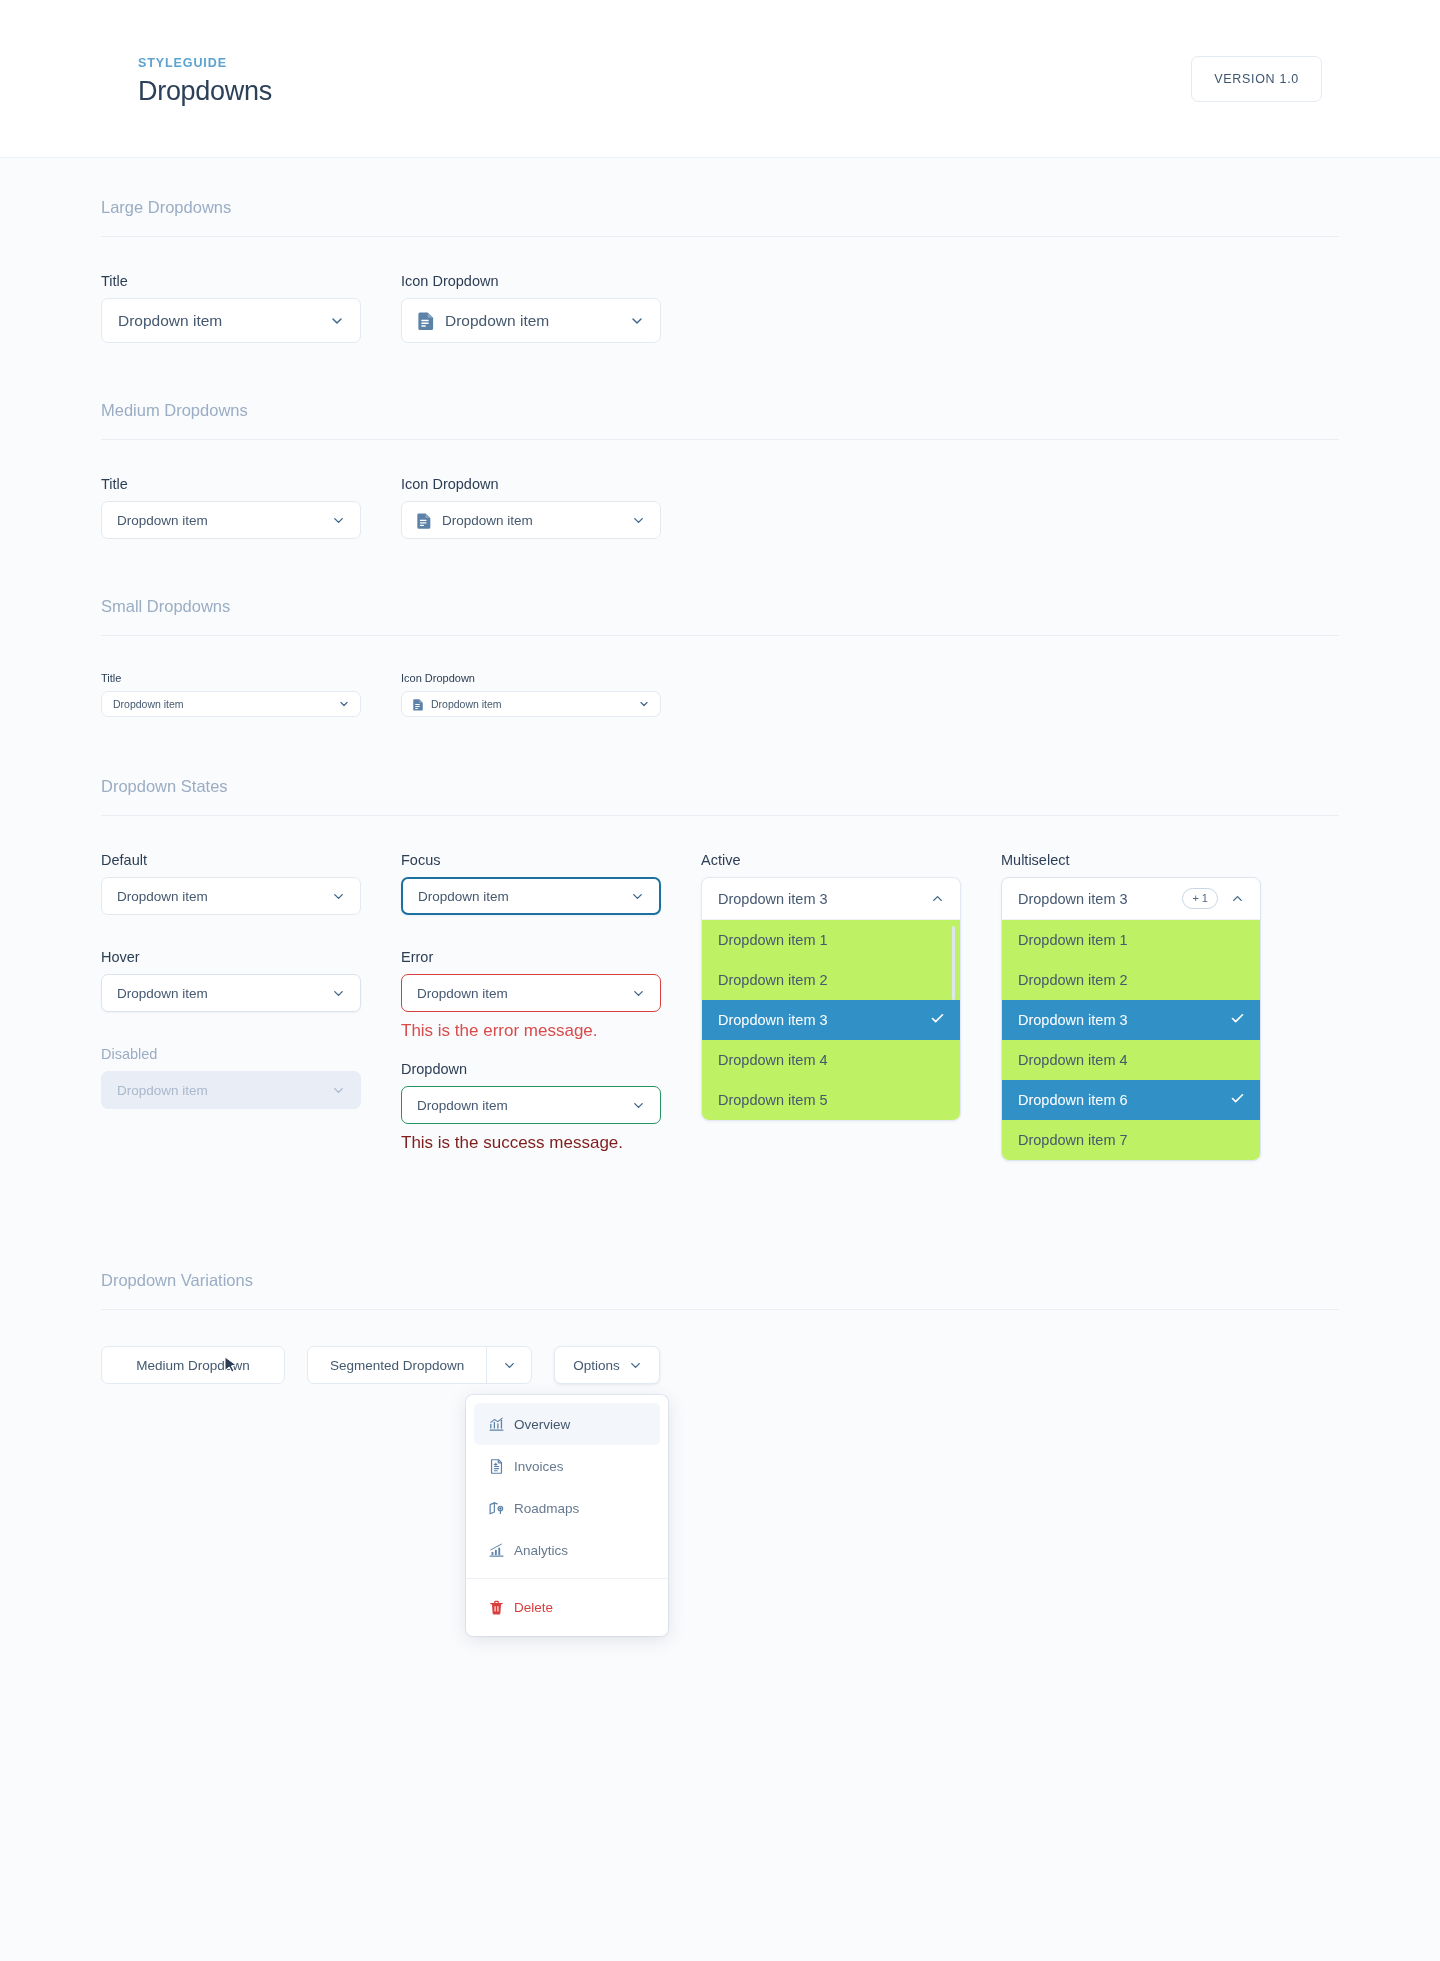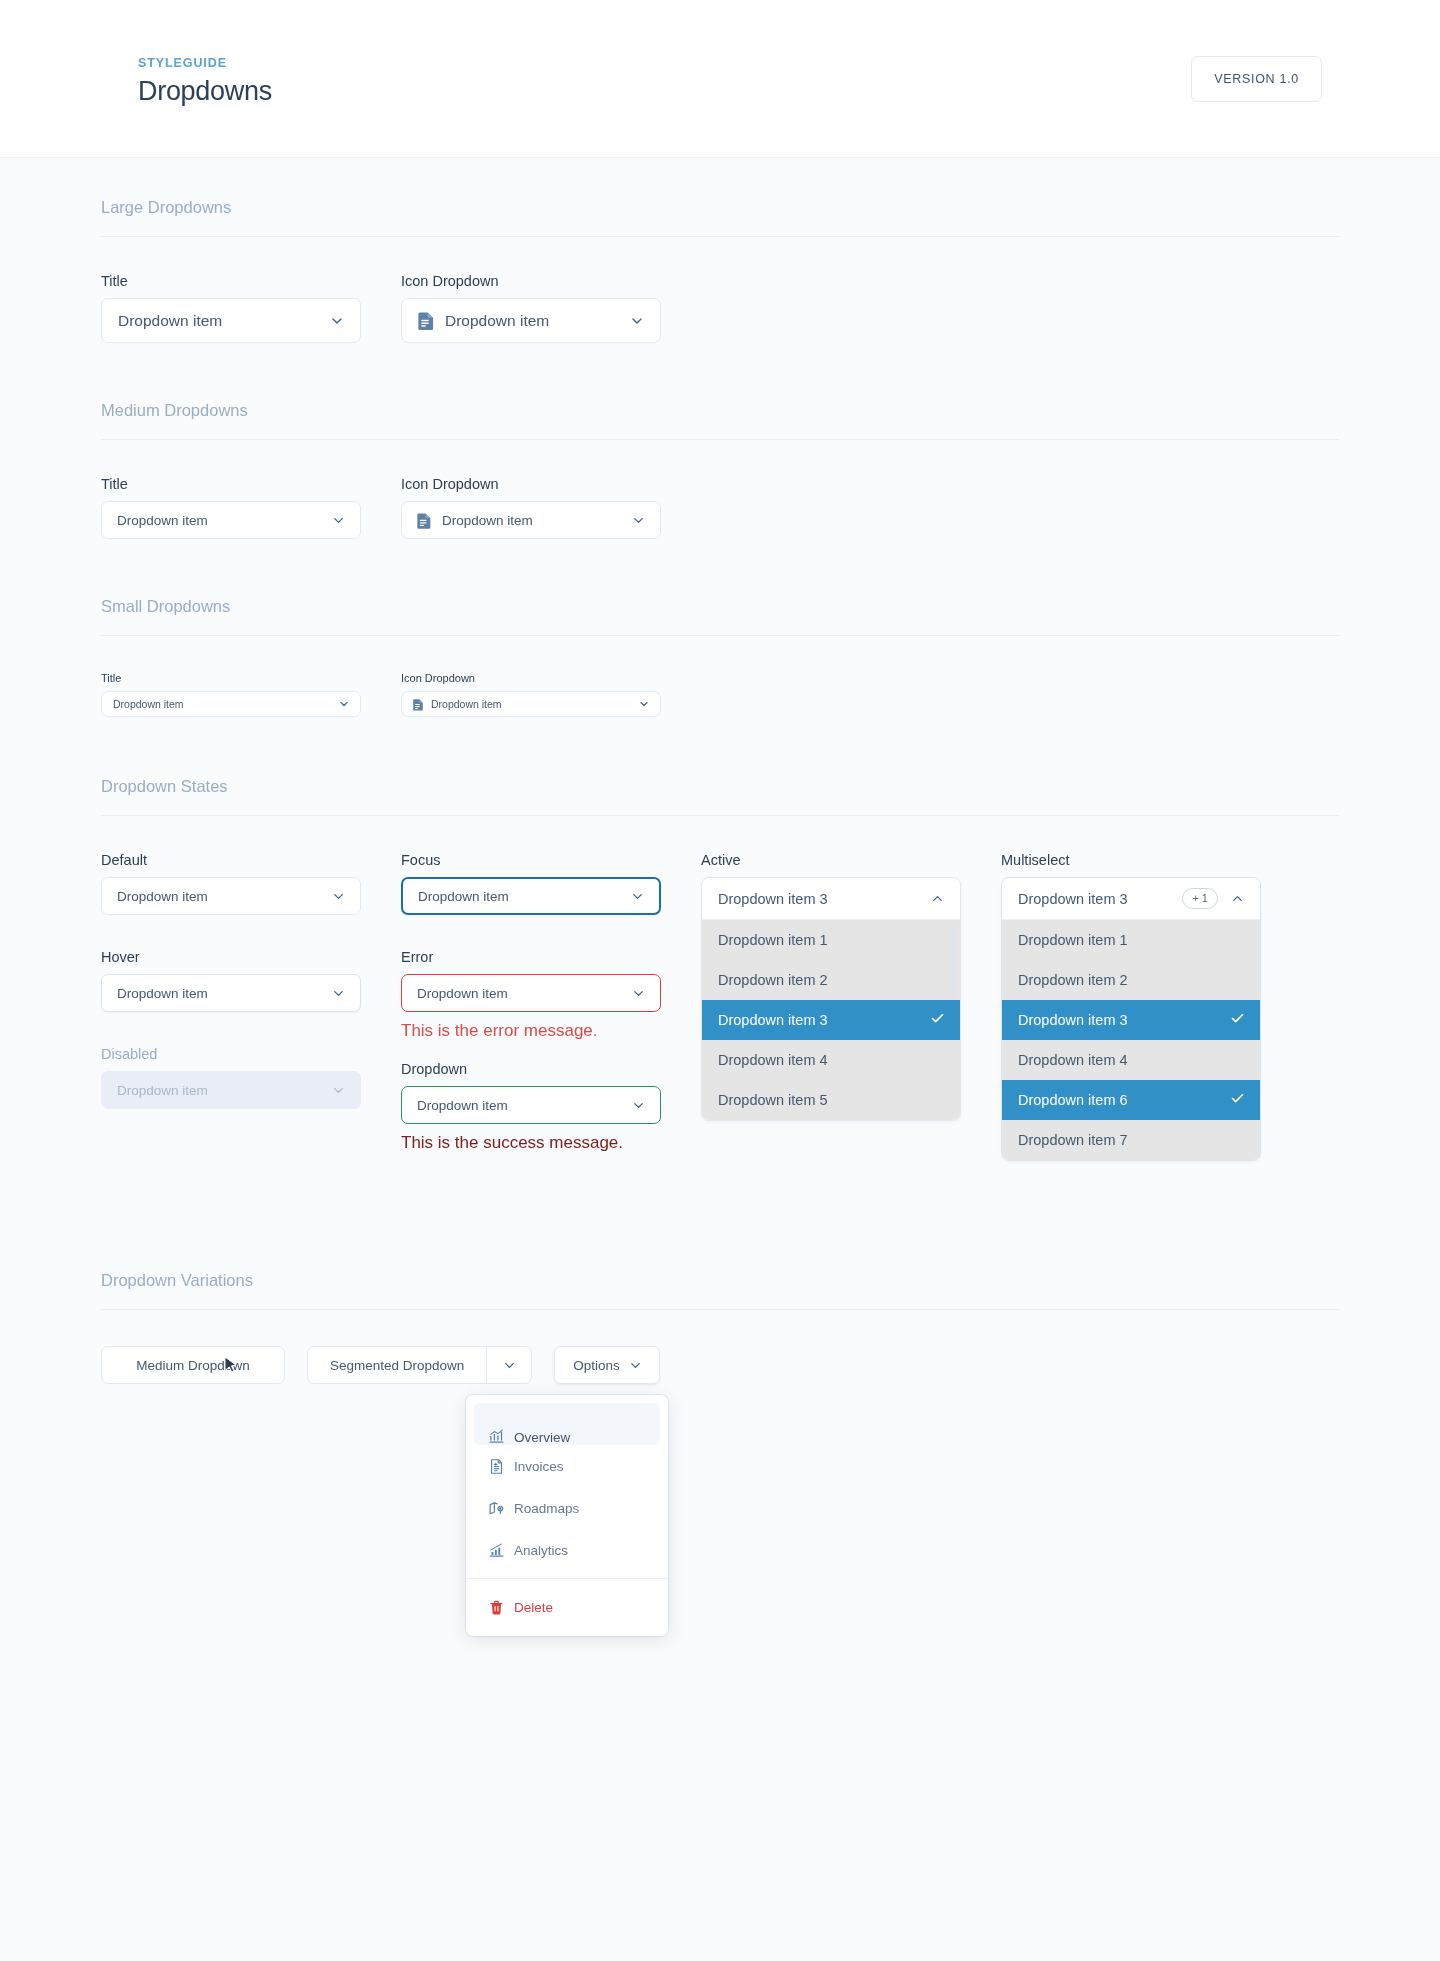--- a/index.html
+++ b/index.html
@@ -162,21 +162,21 @@
   }
   .dd-list { position: relative; }
   .dd-item {
     height: 40px;
     display: flex;
     align-items: center;
     padding: 0 15px 0 16px;
     font-size: 14.5px;
     color: #45586f;
     cursor: pointer;
-    background: #e5e5e5;
+    background: #bef264;
   }
   .dd-item .lbl { flex: 1; }
   .dd-item.selected { background: #3191c6; color: #ffffff; }
   .dd-item .tick { font-size: 15px; color: #fff; }
   .dd-scroll {
     position: absolute;
     right: 5px;
     top: 6px;
     width: 3px;
     height: 74px;
@@ -237,21 +237,21 @@
     align-items: center;
     height: 42px;
     padding: 0 14px;
     font-size: 13.5px;
     color: #66798f;
     cursor: pointer;
     margin: 0 8px;
     border-radius: 5px;
   }
   .menu-item .mi-icon { width: 26px; display: flex; align-items: center; }
-  .menu-item.active { background: #f3f7fb; color: #44566d; align-items: flex-end; }
+  .menu-item.active { background: #f3f7fb; color: #44566d; }
   .menu-item.danger { color: #d93e3e; }
   .menu-sep { border-top: 1px solid #edf1f6; margin: 7px 0; }
 
   .cursor-arrow {
     position: absolute;
     left: 122px;
     top: 9px;
     pointer-events: none;
   }
 </style>

